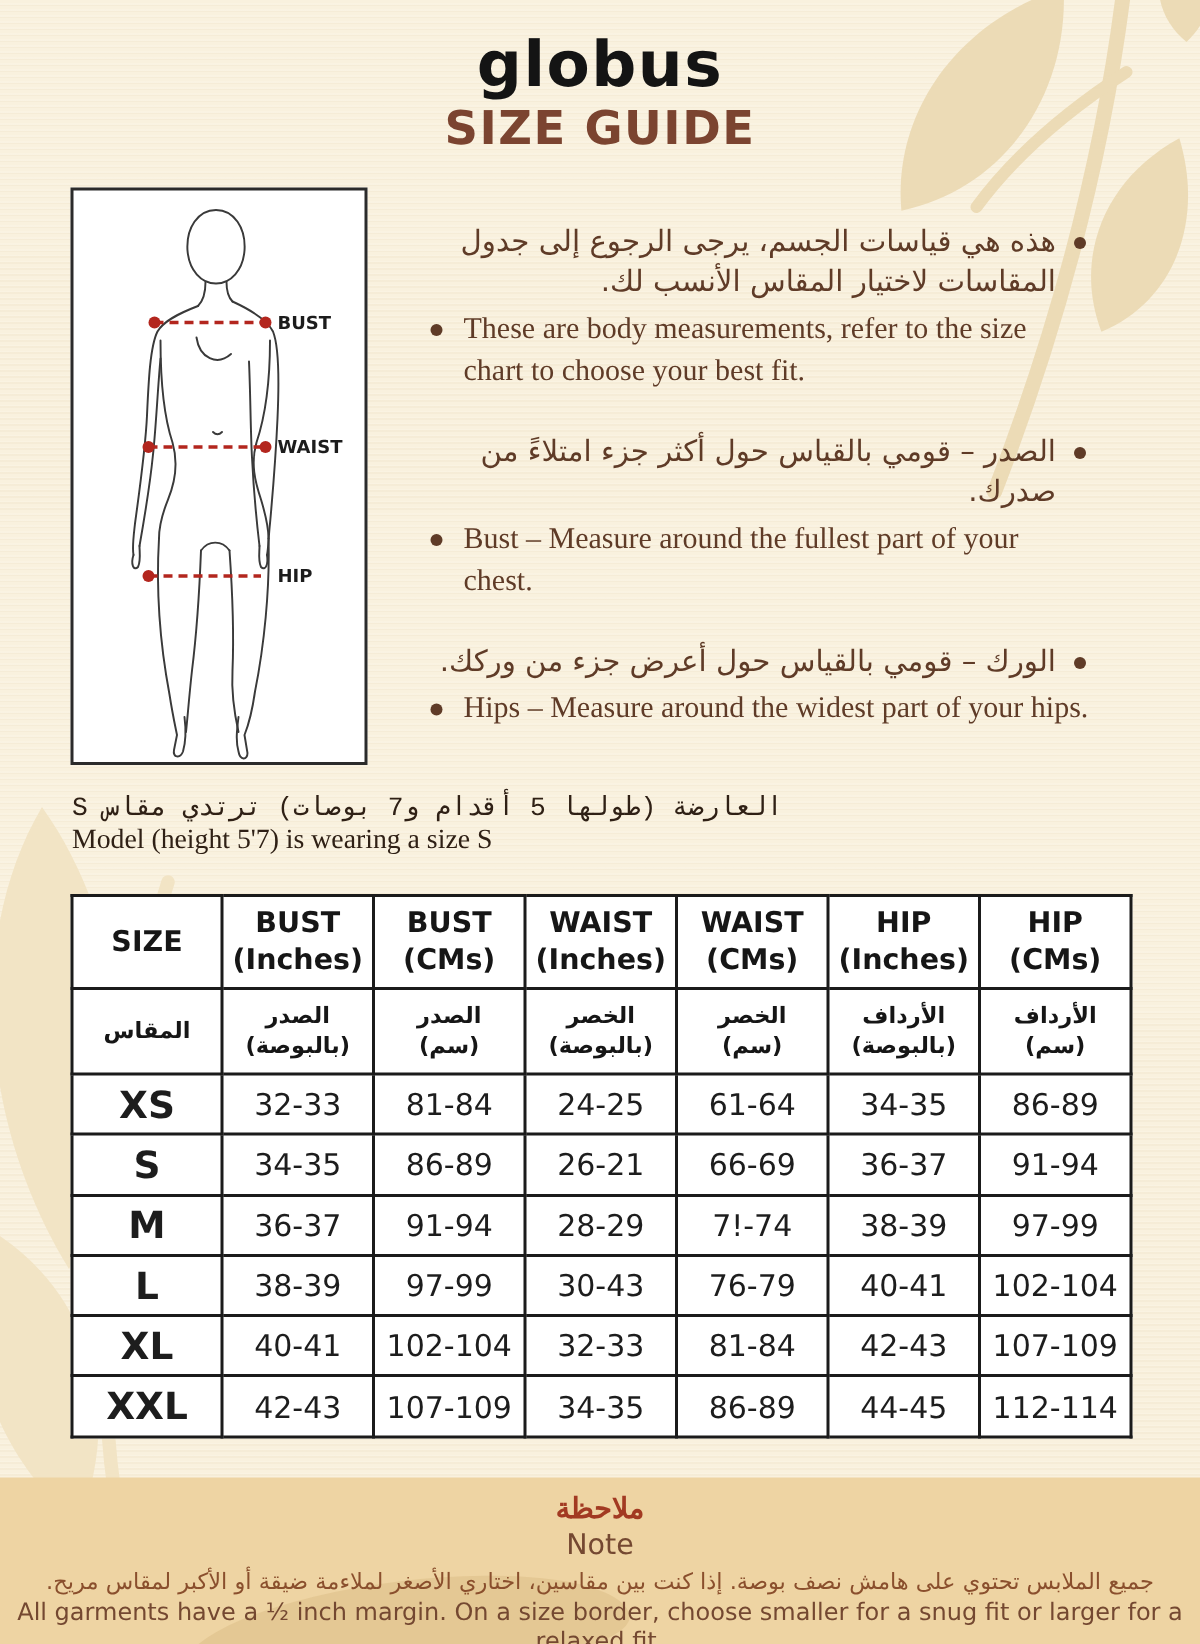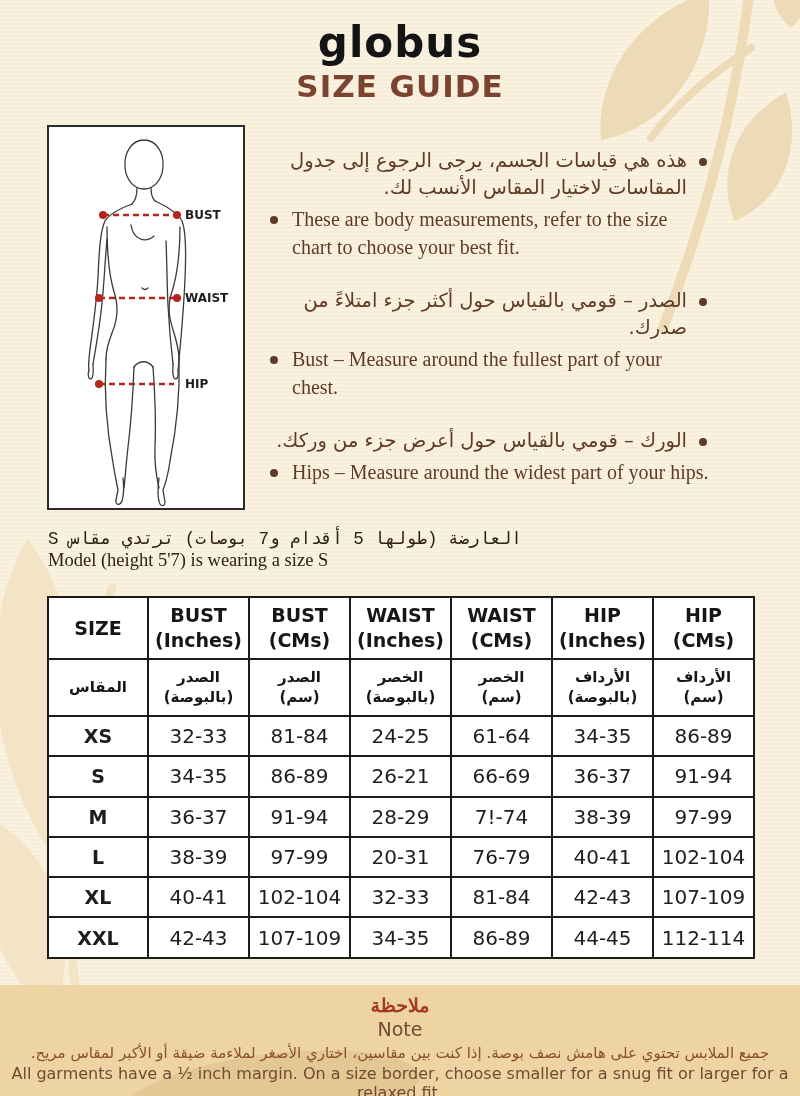--- a/index.html
+++ b/index.html
@@ -14,21 +14,21 @@
   
   .header { position:absolute; top:20px; left:0; width:100%; text-align:center; z-index:2; }
   .brand { font-size:42px; font-weight:600; color:#141414; letter-spacing:1px; line-height:1.1; }
   .title { font-size:31px; font-weight:bold; color:#7b4430; letter-spacing:1px; margin-top:2px; }
   
   .figure-box {
     position:absolute; left:47px; top:125px; width:198px; height:385px;
     background:#ffffff; border:2px solid #2b2b2b; z-index:2;
   }
   
-  .bullets { position:absolute; left:264px; top:148px; width:447px; z-index:2; }
+  .bullets { position:absolute; left:281px; top:148px; width:447px; z-index:2; }
   .bullet-group { margin-bottom:27px; }
   .bullet-group.g3 { margin-top:14px; }
   .bullet-group.g4 { margin-top:10px; }
   .b-ar {
     position:relative; direction:rtl; text-align:right; color:#5f3b27;
     font-size:19.5px; line-height:1.38; padding-right:24px;
     font-family:"DejaVu Sans", sans-serif;
   }
   .b-ar::before {
     content:""; position:absolute; right:4px; top:10px; width:8px; height:8px;
@@ -51,21 +51,21 @@
   table.size-table {
     position:absolute; left:47px; top:596px; width:708px; z-index:2;
     border-collapse:collapse; background:#ffffff; table-layout:fixed;
   }
   .size-table td { border:2px solid #1b1b1b; text-align:center; vertical-align:middle; padding:0; }
   .size-table col.c-size { width:100px; }
   .hdr-en td { height:62px; font-weight:bold; font-size:19px; color:#161616; line-height:1.3; }
   .hdr-en .l { display:block; }
   .hdr-ar td { height:57px; font-weight:bold; font-size:15px; color:#161616; direction:rtl; line-height:1.3; padding:2px 6px; }
   .data-row td { height:40.3px; font-size:20px; color:#1d1d1d; }
-  .data-row td.size-cell { font-weight:bold; font-size:19px; }
+  .data-row td.size-cell { font-weight:bold; font-size:25px; }
   
   .footer {
     position:absolute; left:0; top:985px; width:800px; height:111px;
     background:#eed4a3; z-index:2; text-align:center; padding-top:9px; overflow:hidden;
   }
   .note-title-ar { font-size:19px; font-weight:bold; color:#a23a22; direction:rtl; font-family:Liberation Sans, sans-serif; position:relative; z-index:2;}
   .note-title-en { font-size:19px; font-weight:normal; color:#744831; margin-top:1px; position:relative; z-index:2;}
   .note-body-ar { font-size:15px; color:#8a4f2d; direction:rtl; margin-top:4px; font-family:"DejaVu Sans", sans-serif; position:relative; z-index:2;}
   .note-body-en { font-size:16px; color:#744831; margin-top:2px; position:relative; z-index:2;}
   .footer-leaf { position:absolute; left:120px; bottom:-28px; width:300px; height:70px;
@@ -236,21 +236,21 @@
         <td>91-94</td>
         <td>28-29</td>
         <td>7!-74</td>
         <td>38-39</td>
         <td>97-99</td>
       </tr>
       <tr class="data-row">
         <td class="size-cell">L</td>
         <td>38-39</td>
         <td>97-99</td>
-        <td>20-31</td>
+        <td>30-43</td>
         <td>76-79</td>
         <td>40-41</td>
         <td>102-104</td>
       </tr>
       <tr class="data-row">
         <td class="size-cell">XL</td>
         <td>40-41</td>
         <td>102-104</td>
         <td>32-33</td>
         <td>81-84</td>

